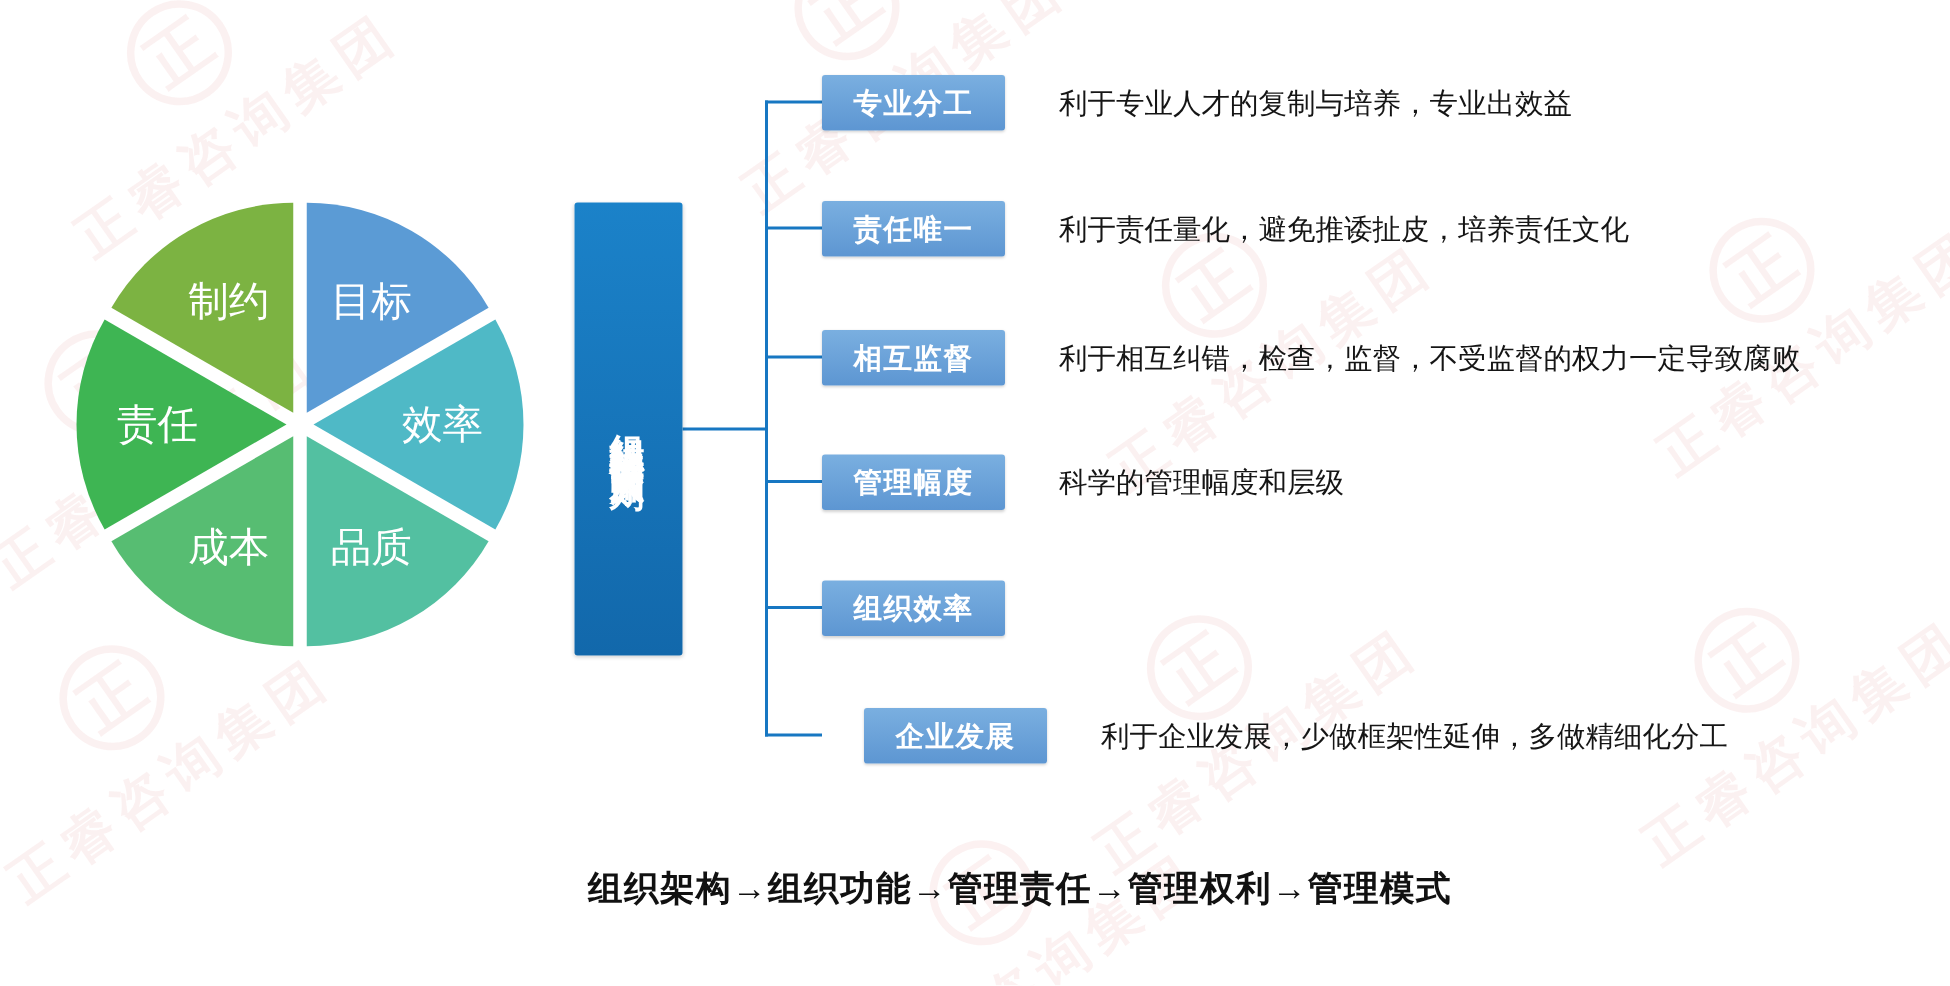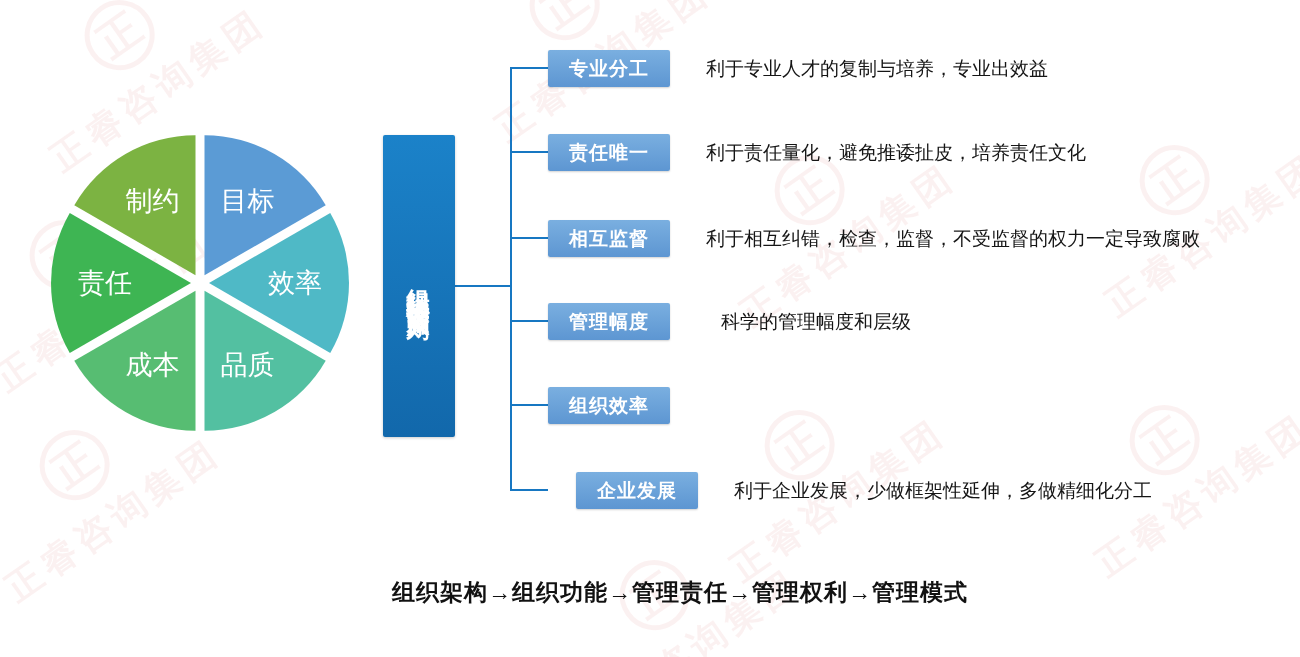--- a/index.html
+++ b/index.html
@@ -141,21 +141,21 @@
         <span>责任唯一</span>
       </div>
     <div class="row-desc">利于责任量化，避免推诿扯皮，培养责任文化</div>
   </div>
   <div class="row" style="top:220px;">
     <div class="row-box">
         <span>相互监督</span>
       </div>
     <div class="row-desc">利于相互纠错，检查，监督，不受监督的权力一定导致腐败</div>
   </div>
-  <div class="row" style="top:303px;gap:15px;">
+  <div class="row" style="top:303px;">
     <div class="row-box">
         <span>管理幅度</span>
       </div>
     <div class="row-desc">科学的管理幅度和层级</div>
   </div>
   <div class="row" style="top:387px;">
     <div class="row-box">
         <span>组织效率</span>
       </div>
   </div>

